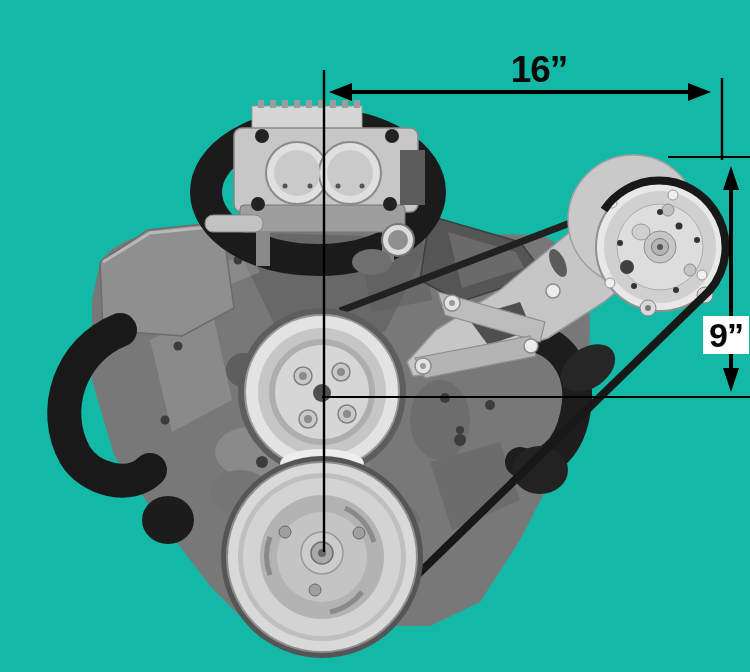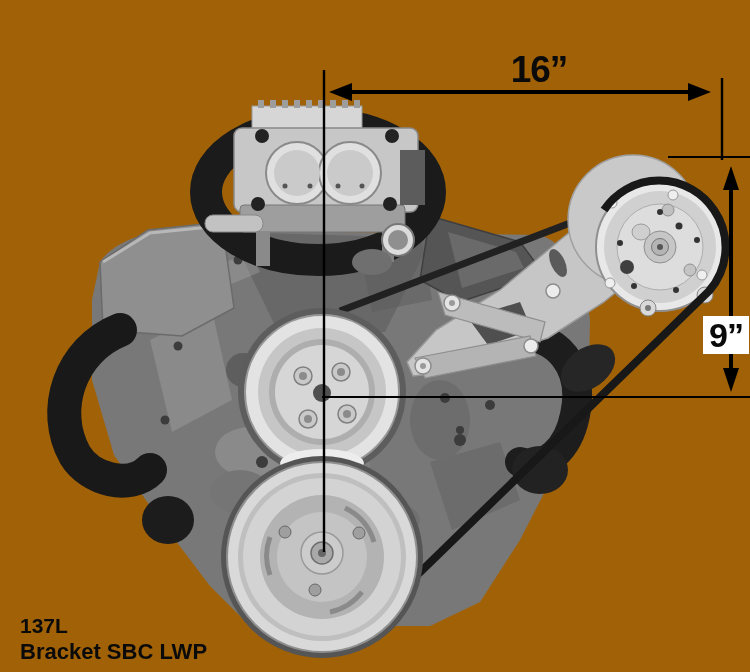--- a/index.html
+++ b/index.html
@@ -1,16 +1,16 @@
 <!DOCTYPE html>
 <html><head>
 <meta charset="utf-8">
 <style>
   html,body{margin:0;padding:0;background:#ffffff;}
-  .canvas{position:relative;width:750px;height:672px;background:#a16207;overflow:hidden;
+  .canvas{position:relative;width:750px;height:672px;background:#14b8a6;overflow:hidden;
           font-family:"Liberation Sans",sans-serif;}
   .canvas svg{position:absolute;left:0;top:0;}
   .dim-label{position:absolute;color:#0a0a0a;font-weight:700;letter-spacing:-1px;}
   .dim-16{left:491px;top:51px;width:96px;text-align:center;font-size:37px;line-height:38px;}
   .dim-9{left:703px;top:316px;width:46px;text-align:center;font-size:34px;line-height:38px;background:#ffffff;}
   .caption{position:absolute;left:20px;top:612px;color:#0a0a0a;font-weight:700;}
   .caption .pn{font-size:21px;line-height:27px;}
   .caption .nm{font-size:22px;line-height:25px;}
 </style>
 </head>
@@ -228,18 +228,14 @@
         <line x1="731" y1="184" x2="731" y2="374" stroke-width="4"></line>
         <polygon points="731,166 723,190 739,190" stroke="none"></polygon>
         <polygon points="731,392 723,368 739,368" stroke="none"></polygon>
       </g>
     </g>
   </svg>
 
   <div class="dim-label dim-16">16”</div>
   <div class="dim-label dim-9">9”</div>
 
-  <div class="caption">
-    <div class="pn">137L</div>
-    <div class="nm">Bracket SBC LWP</div>
-  </div>
 
 </div>
 
 </body></html>

